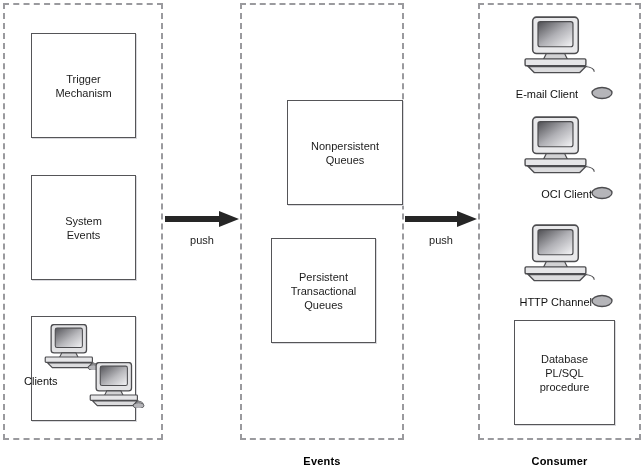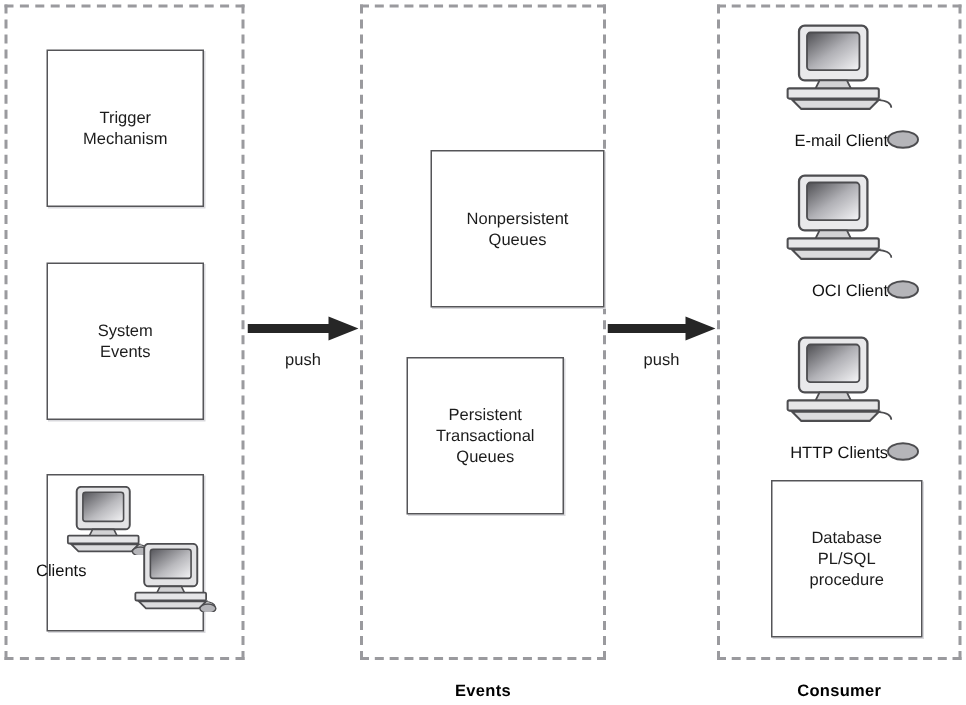--- a/index.html
+++ b/index.html
@@ -166,21 +166,21 @@
         </linearGradient>
       </defs>
       <rect x="18" y="1" width="60" height="48" rx="5" fill="#e9e9eb" stroke="#4d4d50" stroke-width="2"></rect>
       <rect x="25" y="7" width="46" height="33" rx="3" fill="url(#scr-1)" stroke="#4d4d50" stroke-width="1.6"></rect>
       <path d="M36 49 L32 57 L64 57 L60 49 Z" fill="#d2d2d4" stroke="#4d4d50" stroke-width="1.6"></path>
       <rect x="8" y="56" width="80" height="9" rx="1.5" fill="#e6e6e8" stroke="#4d4d50" stroke-width="1.8"></rect>
       <path d="M12 66 L88 66 L80 74 L20 74 Z" fill="#dcdcde" stroke="#4d4d50" stroke-width="1.8"></path>
       <path d="M87 66 Q99 67 99 73" fill="none" stroke="#4d4d50" stroke-width="1.5"></path>
     </svg>
   </div>
-  <span class="computer-label" style="left:502px; top:88px; width:90px;">E-mail Client</span>
+  <span class="computer-label" style="left:502px; top:88px; width:90px;text-align:center;">E-mail Client</span>
   <svg class="computer" style="left:591px; top:85px;" width="22" height="15" viewBox="0 0 22 15">
     <ellipse cx="11" cy="8" rx="10" ry="5.5" fill="#b5b5b9" stroke="#4d4d50" stroke-width="1.3"></ellipse>
   </svg>
 
   <div class="computer" style="left:519px; top:116px; width:76px; height:60px;">
     <svg width="76" height="60" viewBox="0 0 100 78">
       <defs>
         <linearGradient id="scr-2" x1="0" y1="0" x2="1" y2="1">
           <stop offset="0%" stop-color="#4e4e52"></stop>
           <stop offset="50%" stop-color="#b0b0b5"></stop>
@@ -210,21 +210,21 @@
         </linearGradient>
       </defs>
       <rect x="18" y="1" width="60" height="48" rx="5" fill="#e9e9eb" stroke="#4d4d50" stroke-width="2"></rect>
       <rect x="25" y="7" width="46" height="33" rx="3" fill="url(#scr-3)" stroke="#4d4d50" stroke-width="1.6"></rect>
       <path d="M36 49 L32 57 L64 57 L60 49 Z" fill="#d2d2d4" stroke="#4d4d50" stroke-width="1.6"></path>
       <rect x="8" y="56" width="80" height="9" rx="1.5" fill="#e6e6e8" stroke="#4d4d50" stroke-width="1.8"></rect>
       <path d="M12 66 L88 66 L80 74 L20 74 Z" fill="#dcdcde" stroke="#4d4d50" stroke-width="1.8"></path>
       <path d="M87 66 Q99 67 99 73" fill="none" stroke="#4d4d50" stroke-width="1.5"></path>
     </svg>
   </div>
-  <span class="computer-label" style="left:500px; top:296px; width:92px;">HTTP Clients</span>
+  <span class="computer-label" style="left:500px; top:296px; width:92px;">HTTP Channel</span>
   <svg class="computer" style="left:591px; top:293px;" width="22" height="15" viewBox="0 0 22 15">
     <ellipse cx="11" cy="8" rx="10" ry="5.5" fill="#b5b5b9" stroke="#4d4d50" stroke-width="1.3"></ellipse>
   </svg>
 
   <div class="node-box" style="left:514px; top:320px; width:101px; height:105px;">
     <span class="node-text">Database
 PL/SQL
 procedure</span>
   </div>
 

